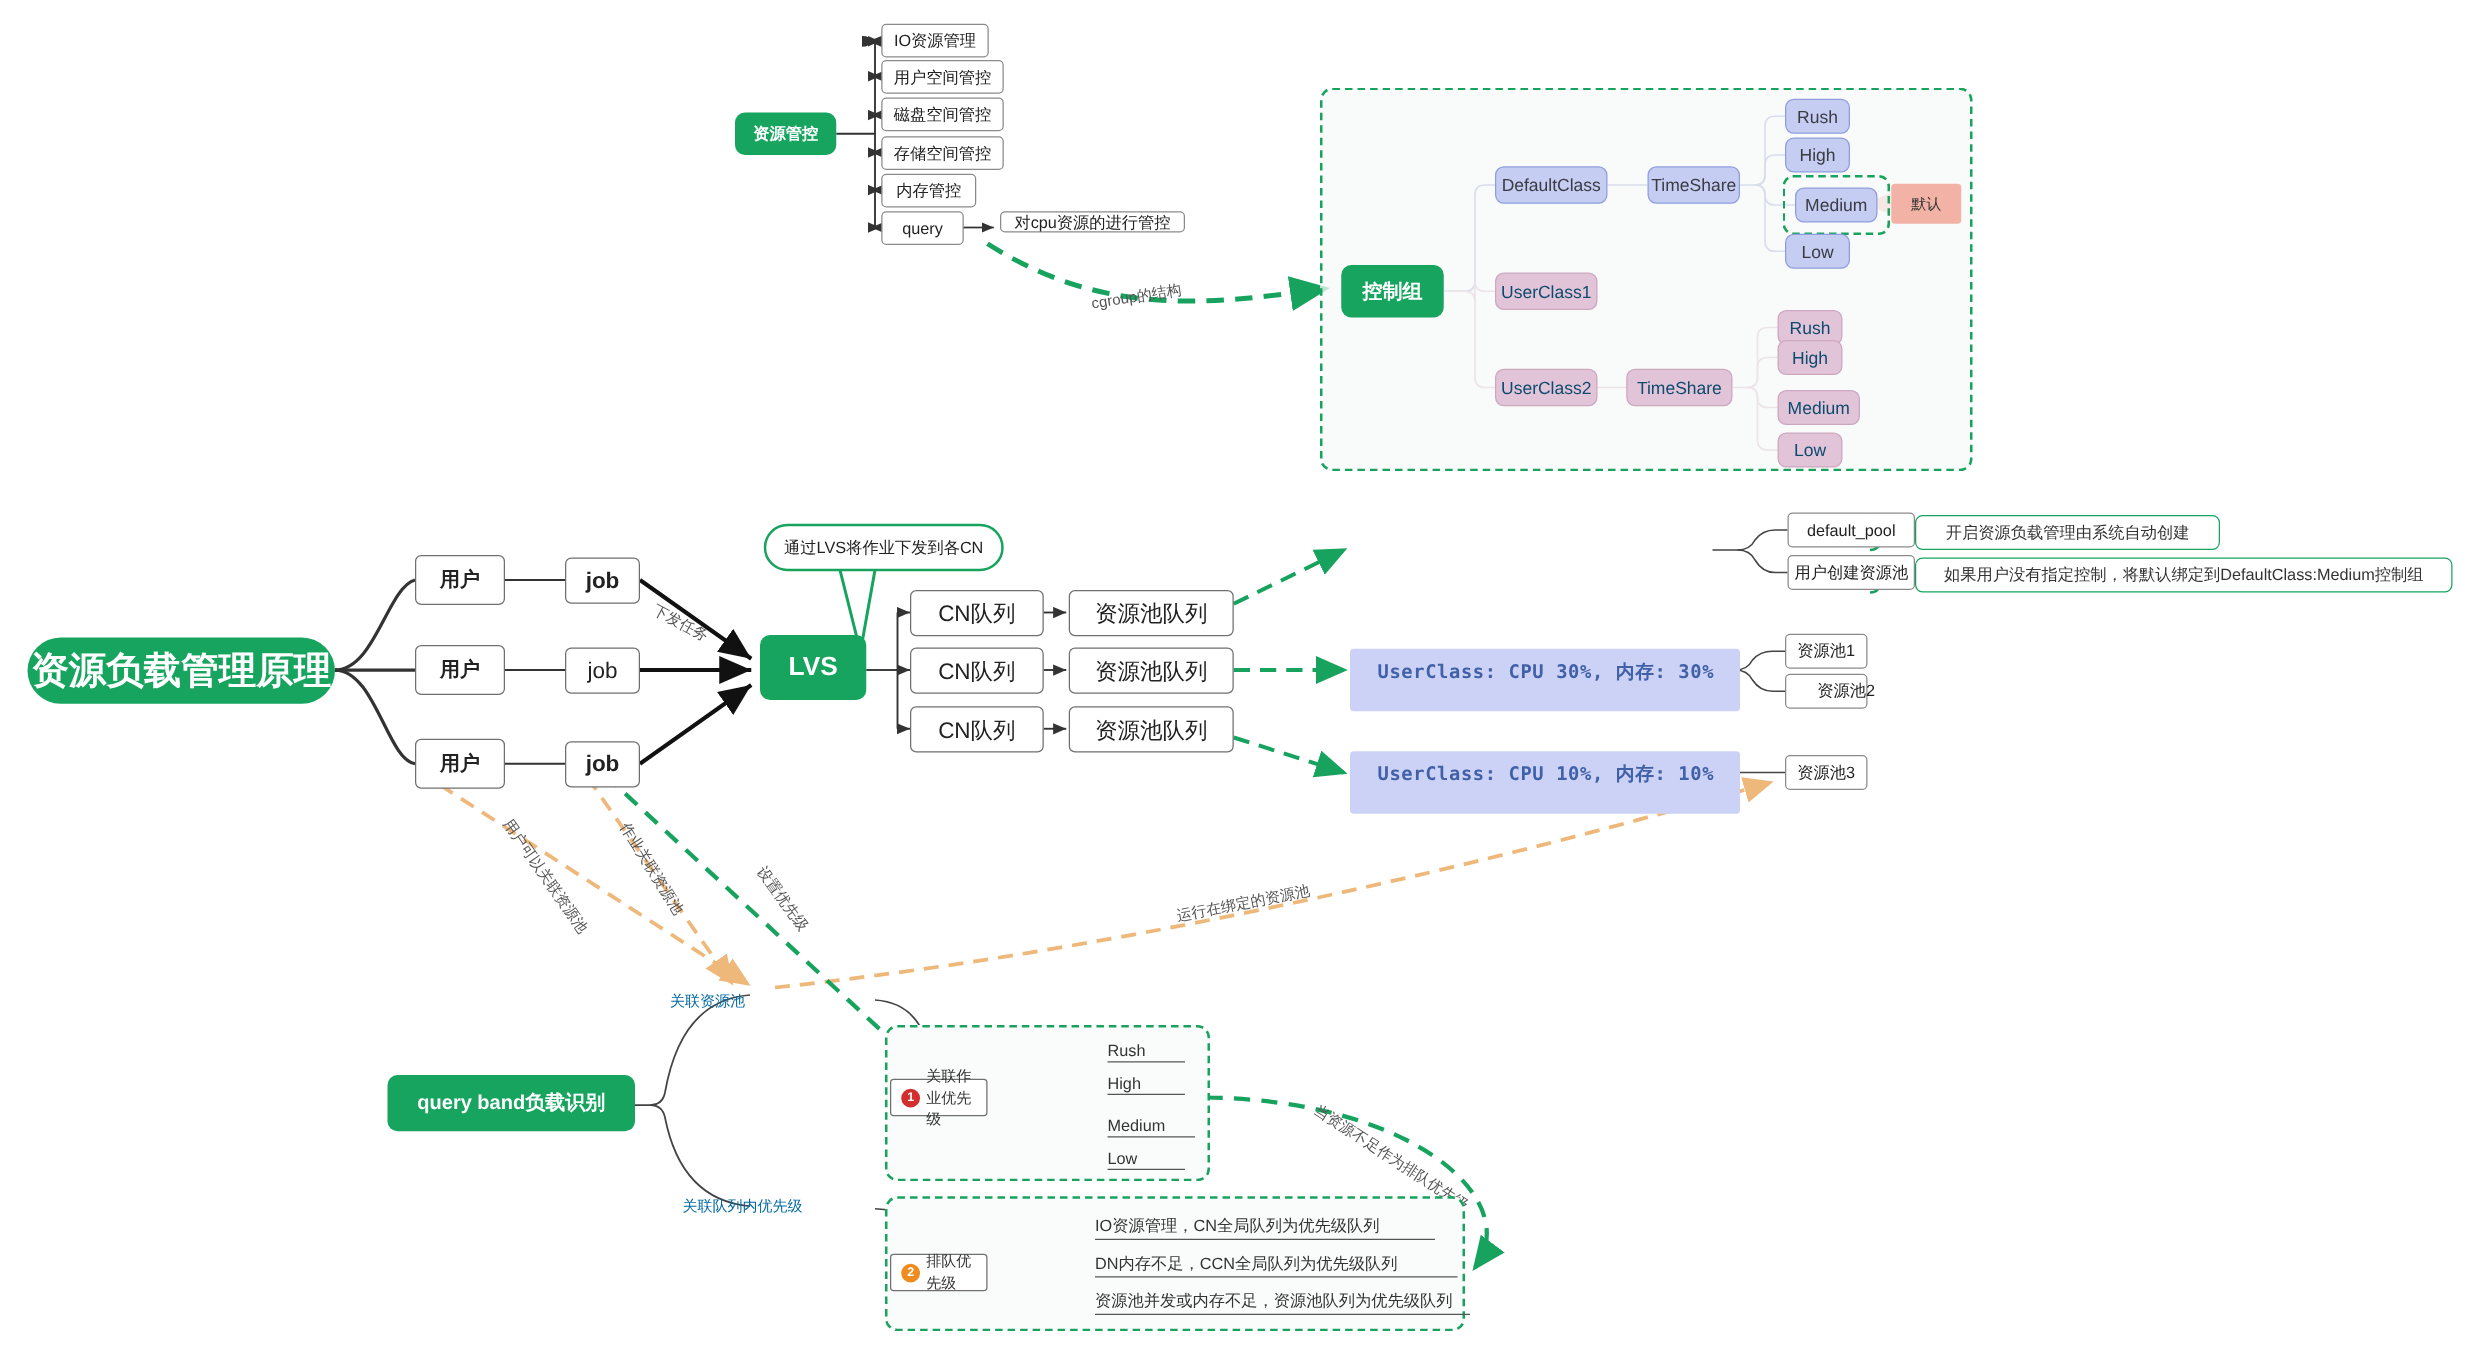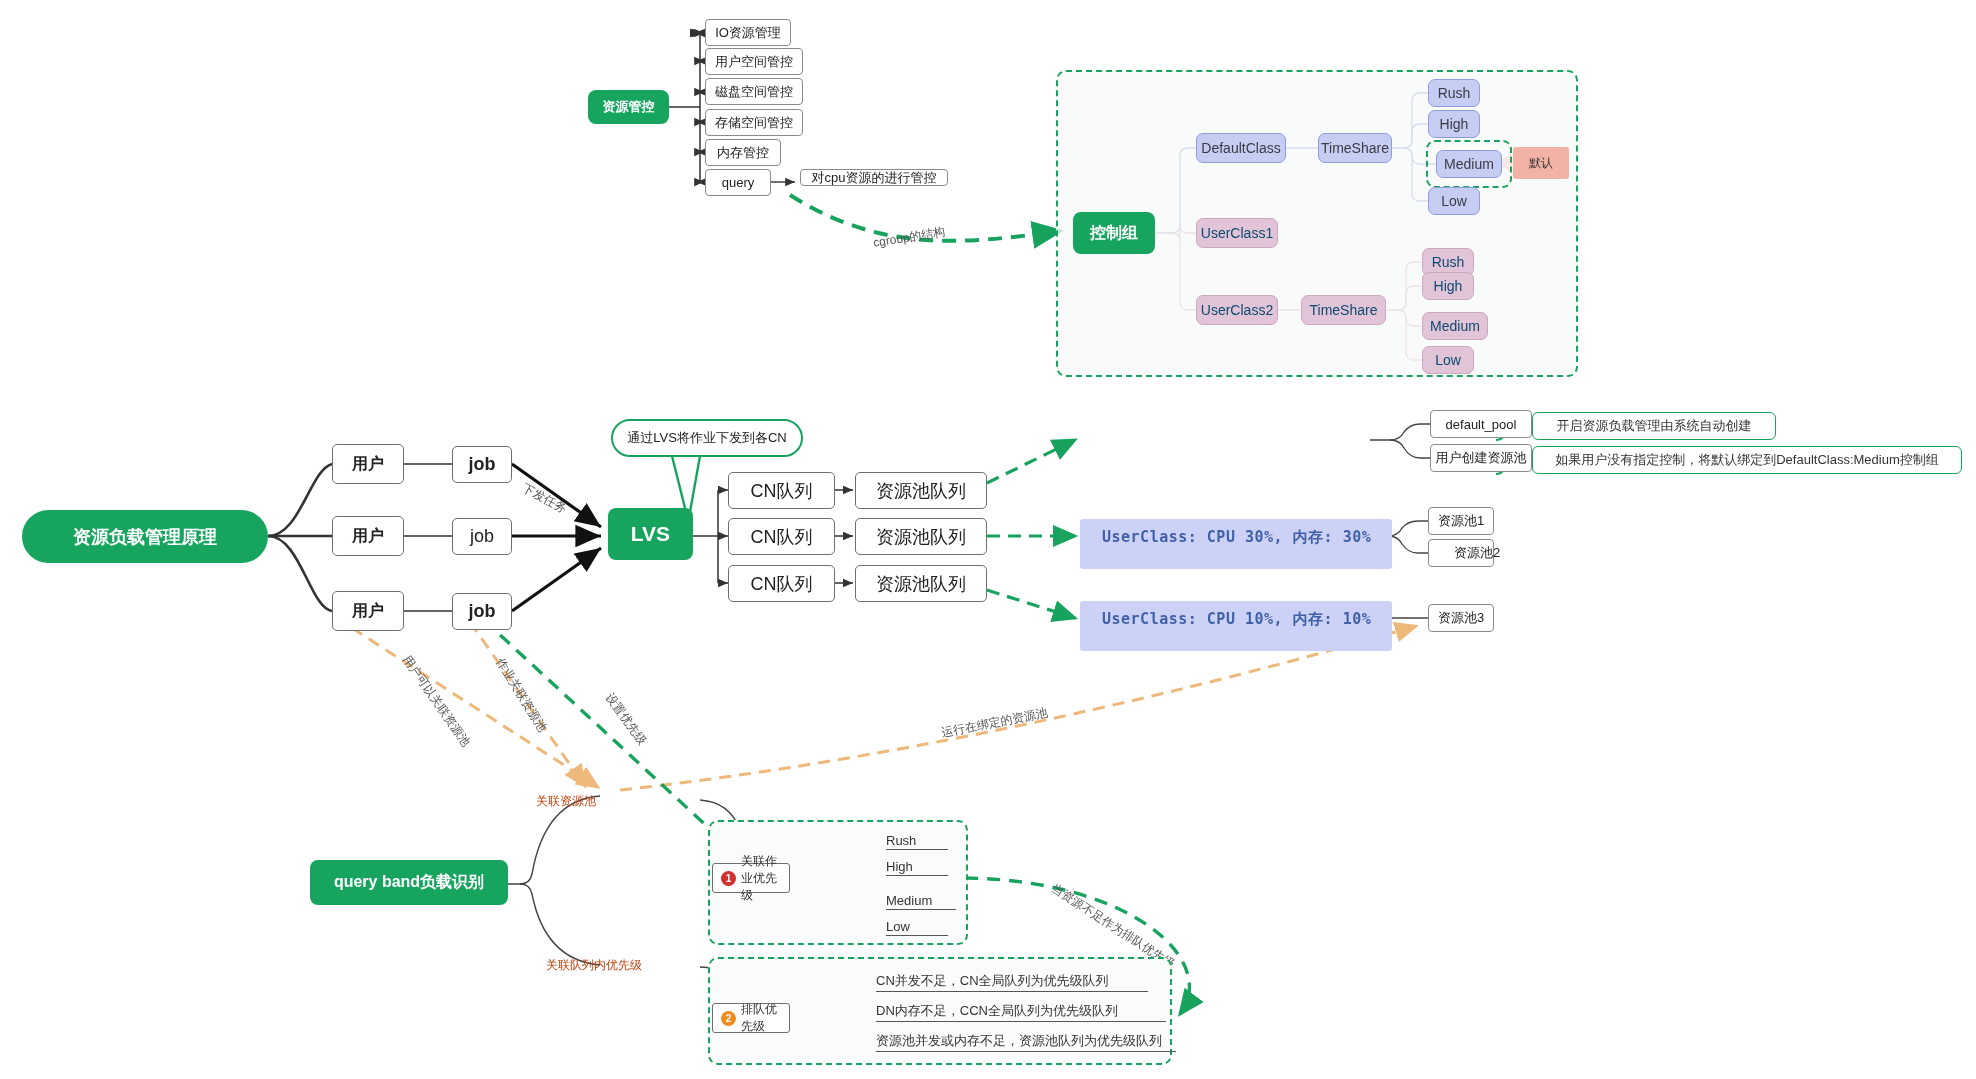--- a/index.html
+++ b/index.html
@@ -45,21 +45,21 @@
           display:flex;align-items:center;gap:5px;padding:0 8px;box-sizing:border-box;}
   .badge{width:15px;height:15px;border-radius:50%;color:#fff;font-size:10px;font-weight:bold;
          display:flex;align-items:center;justify-content:center;flex:0 0 auto;}
   .b1{background:#d32f2f;} .b2{background:#ef8c20;}
 
   
   .leafrow{position:absolute;border-bottom:1.3px solid #555;color:#333;
            display:flex;align-items:flex-end;padding-bottom:1px;box-sizing:border-box;}
 
   .edgelabel{position:absolute;color:#555;white-space:nowrap;transform-origin:0 0;}
-  .plainlabel{position:absolute;color:#c2410c;white-space:nowrap;}
+  .plainlabel{position:absolute;color:#0369a1;white-space:nowrap;}
 </style>
 </head>
 <body>
 
 <div id="canvas">
 
   <svg class="wires" viewBox="0 0 1976 1079">
     <defs>
       <marker id="arrBlack" markerWidth="8" markerHeight="8" refX="7" refY="3" orient="auto">
         <path d="M0,0 L7,3 L0,6 z" fill="#333"></path>
@@ -277,21 +277,21 @@
 
   <div class="node chip-pink" style="left:1196px;top:218px;width:82px;height:30px;font-size:14px;">UserClass1</div>
   <div class="node chip-pink" style="left:1196px;top:295px;width:82px;height:30px;font-size:14px;">UserClass2</div>
   <div class="node chip-pink" style="left:1301px;top:295px;width:85px;height:30px;font-size:14px;">TimeShare</div>
 
   <div class="node chip-pink" style="left:1422px;top:248px;width:52px;height:28px;font-size:14px;">Rush</div>
   <div class="node chip-pink" style="left:1422px;top:272px;width:52px;height:28px;font-size:14px;">High</div>
   <div class="node chip-pink" style="left:1422px;top:312px;width:66px;height:28px;font-size:14px;">Medium</div>
   <div class="node chip-pink" style="left:1422px;top:346px;width:52px;height:28px;font-size:14px;">Low</div>
 
-  <div class="node root" style="left:22px;top:510px;width:246px;height:53px;font-size:18px;">资源负载管理原理</div>
+  <div class="node root" style="left:22px;top:510px;width:246px;height:53px;font-size:30px;">资源负载管理原理</div>
 
   <div class="node box" style="left:332px;top:444px;width:72px;height:40px;font-size:16px;font-weight:bold;">用户</div>
   <div class="node box" style="left:332px;top:516px;width:72px;height:40px;font-size:16px;font-weight:bold;">用户</div>
   <div class="node box" style="left:332px;top:591px;width:72px;height:40px;font-size:16px;font-weight:bold;">用户</div>
 
   <div class="node box" style="left:452px;top:446px;width:60px;height:37px;font-size:18px;font-weight:bold;">job</div>
   <div class="node box" style="left:452px;top:518px;width:60px;height:37px;font-size:18px;">job</div>
   <div class="node box" style="left:452px;top:593px;width:60px;height:37px;font-size:18px;font-weight:bold;">job</div>
 
   <div class="edgelabel" style="left:527px;top:480px;font-size:12px;transform:rotate(28deg);">下发任务</div>
@@ -343,17 +343,17 @@
   <div class="leafrow" style="left:886px;top:852px;width:62px;height:24px;font-size:13px;">High</div>
   <div class="leafrow" style="left:886px;top:886px;width:70px;height:24px;font-size:13px;">Medium</div>
   <div class="leafrow" style="left:886px;top:912px;width:62px;height:24px;font-size:13px;">Low</div>
 
   <div class="region plain" style="left:708px;top:957px;width:464px;height:108px;"></div>
 
   <div class="numbox" style="left:712px;top:1003px;width:78px;height:30px;font-size:12px;">
     <span class="badge b2">2</span>
     <span>排队优先级</span>
   </div>
-  <div class="leafrow" style="left:876px;top:968px;width:272px;height:24px;font-size:13px;">CN并发不足，CN全局队列为优先级队列</div>
+  <div class="leafrow" style="left:876px;top:968px;width:272px;height:24px;font-size:13px;">IO资源管理，CN全局队列为优先级队列</div>
   <div class="leafrow" style="left:876px;top:998px;width:290px;height:24px;font-size:13px;">DN内存不足，CCN全局队列为优先级队列</div>
   <div class="leafrow" style="left:876px;top:1028px;width:300px;height:24px;font-size:13px;">资源池并发或内存不足，资源池队列为优先级队列</div>
 
 </div>
 
 </body></html>

